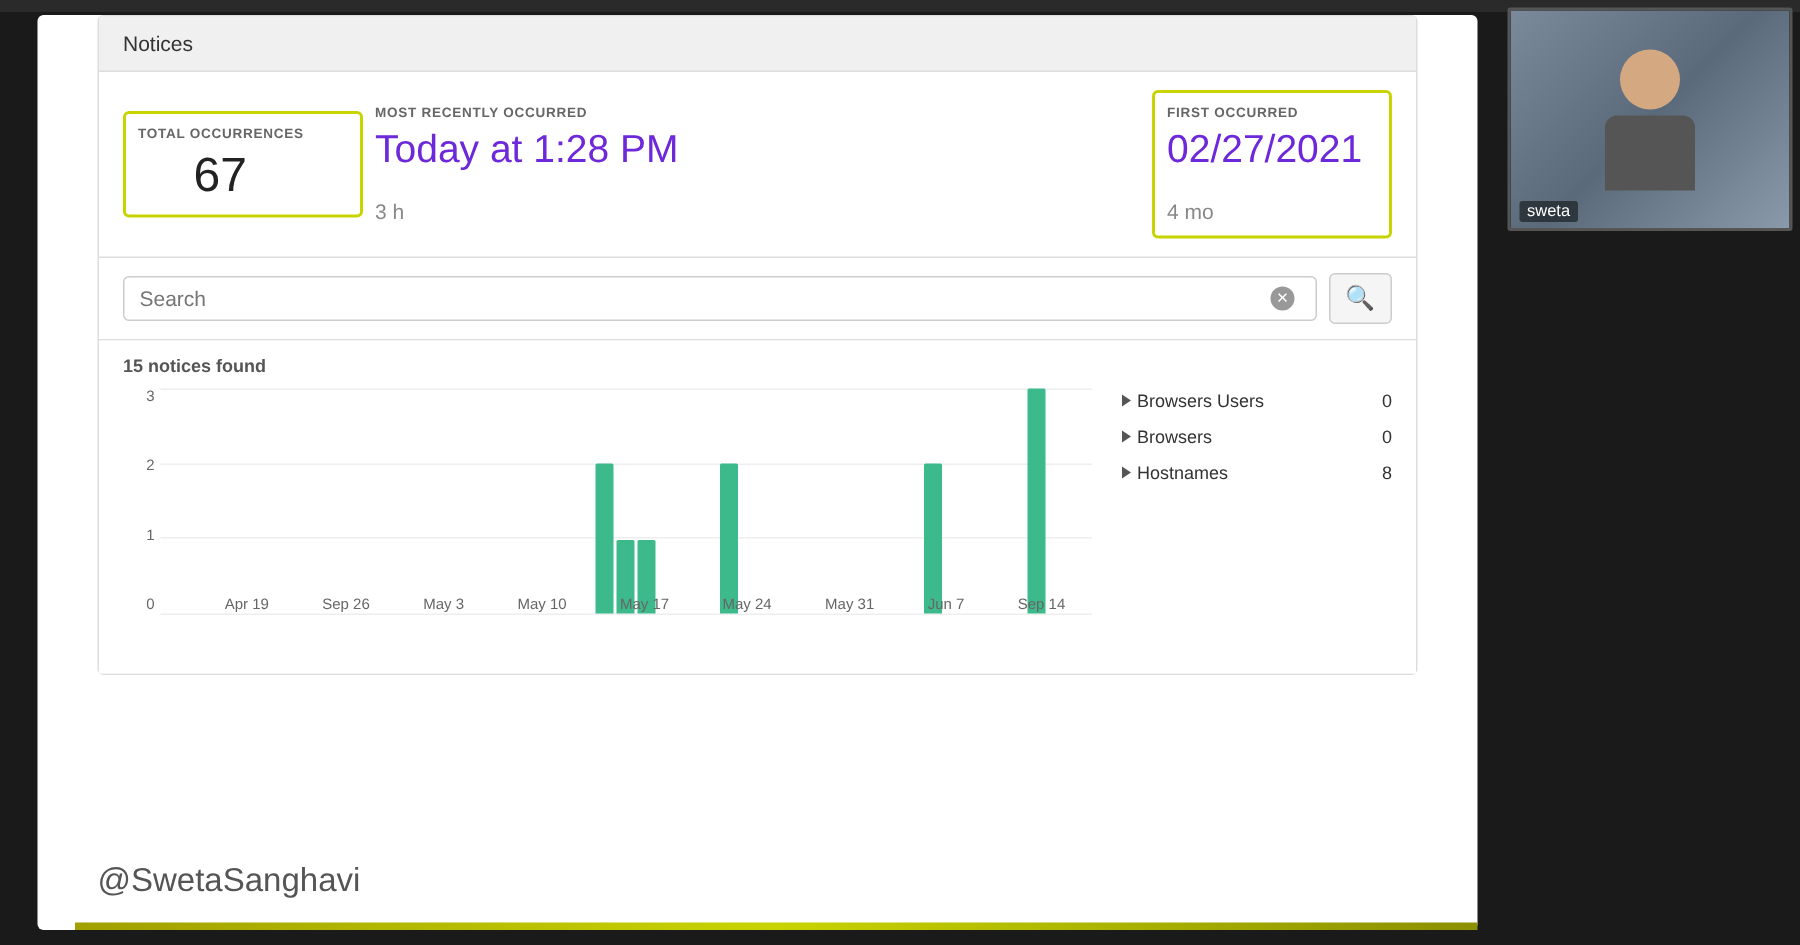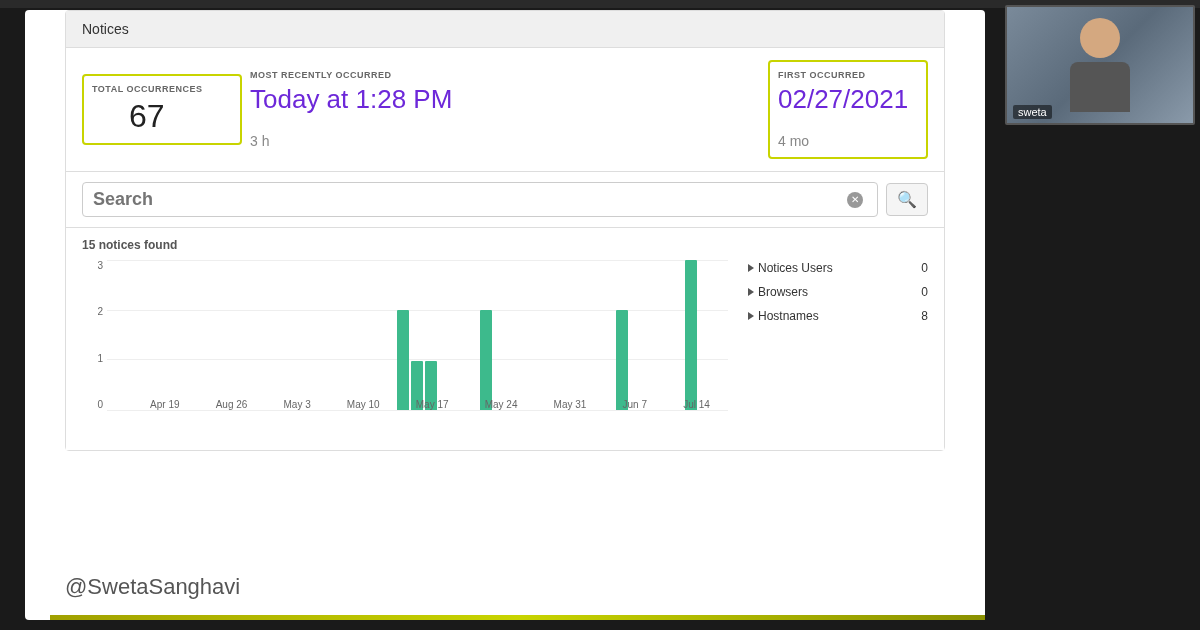--- a/index.html
+++ b/index.html
@@ -120,24 +120,23 @@
       border: 1px solid #ccc;
       border-radius: 4px;
       background: #fff;
       padding: 6px 10px;
     }
 
     .search-input {
       flex: 1;
       border: none;
       outline: none;
-      font-size: 18px;
+      font-size: 14px;
       color: #0c4a6e;
       background: transparent;
-      font-weight: bold;
     }
 
     .search-clear-icon {
       width: 16px;
       height: 16px;
       background: #999;
       border-radius: 50%;
       display: flex;
       align-items: center;
       justify-content: center;
@@ -304,21 +303,21 @@
       color: #333;
       font-weight: normal;
     }
 
     
     .presenter-box {
       position: absolute;
       top: 5px;
       right: 5px;
       width: 190px;
-      height: 120px;
+      height: 149px;
       background: #333;
       border: 2px solid #555;
       border-radius: 2px;
       overflow: hidden;
     }
 
     .presenter-name {
       position: absolute;
       bottom: 4px;
       left: 6px;
@@ -467,38 +466,38 @@
               <div class="bar-group">
                 <div class="bar" style="height:67%"></div>
               </div>
 
               <div class="bar-group">
                 <div class="bar" style="height:100%"></div>
               </div>
             </div>
             <div class="x-axis">
               <span class="x-label">Apr 19</span>
-              <span class="x-label">Aug 26</span>
+              <span class="x-label">Sep 26</span>
               <span class="x-label">May 3</span>
               <span class="x-label">May 10</span>
               <span class="x-label">May 17</span>
               <span class="x-label">May 24</span>
               <span class="x-label">May 31</span>
               <span class="x-label">Jun 7</span>
-              <span class="x-label">Jul 14</span>
+              <span class="x-label">Sep 14</span>
             </div>
           </div>
         </div>
       </div>
 
       <div class="chart-right">
         <div class="legend-item">
           <div class="legend-label">
             <span class="triangle"></span>
-            <span>Notices Users</span>
+            <span>Browsers Users</span>
           </div>
           <span class="legend-count">0</span>
         </div>
         <div class="legend-item">
           <div class="legend-label">
             <span class="triangle"></span>
             <span>Browsers</span>
           </div>
           <span class="legend-count">0</span>
         </div>

